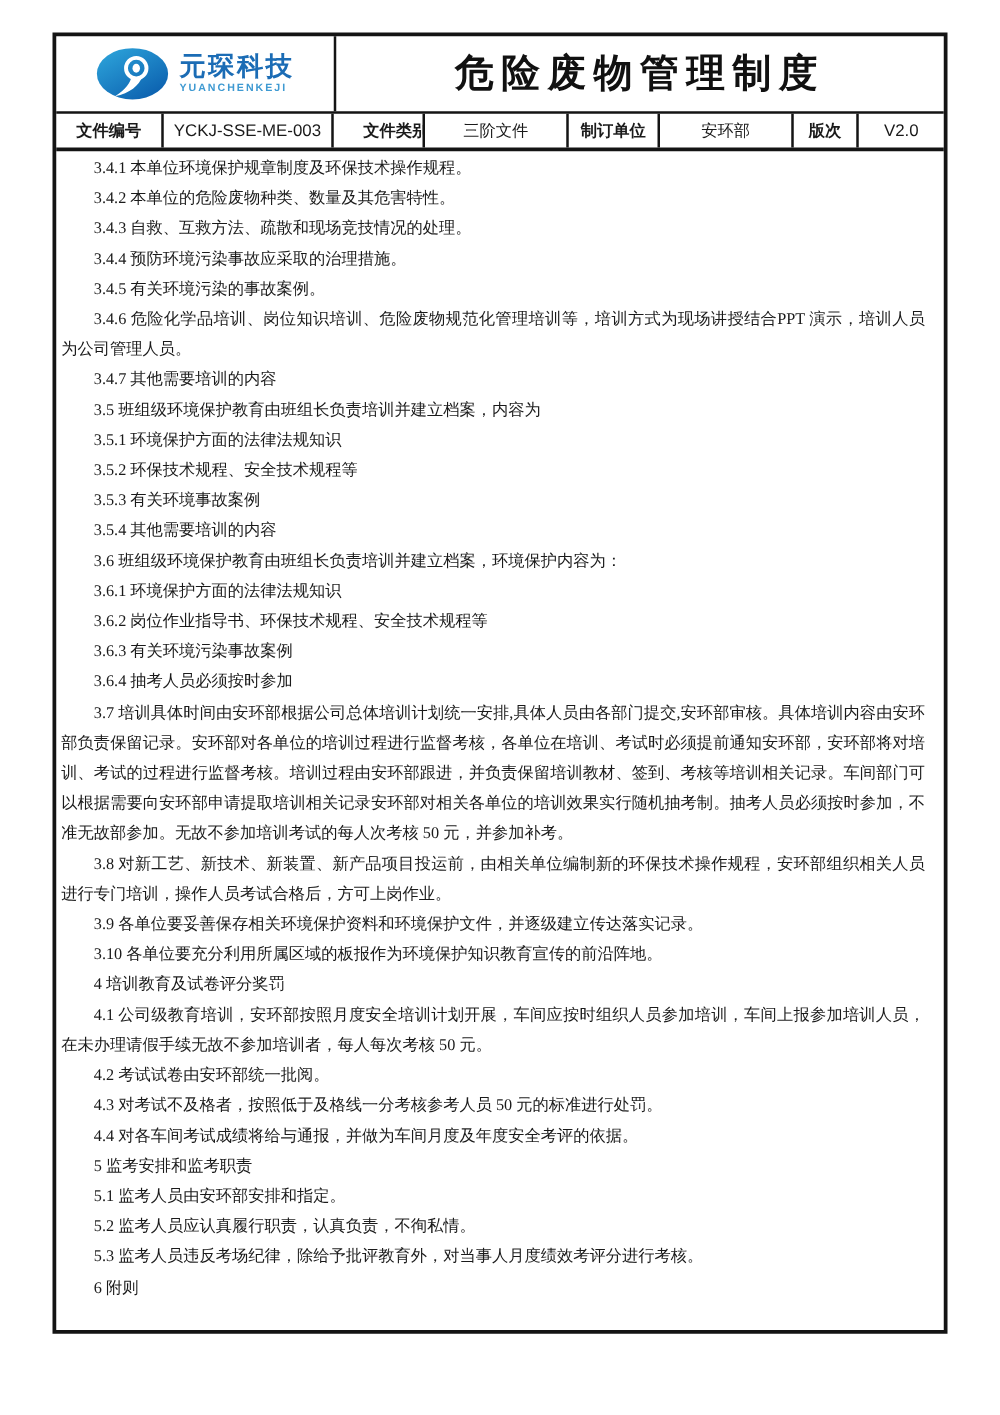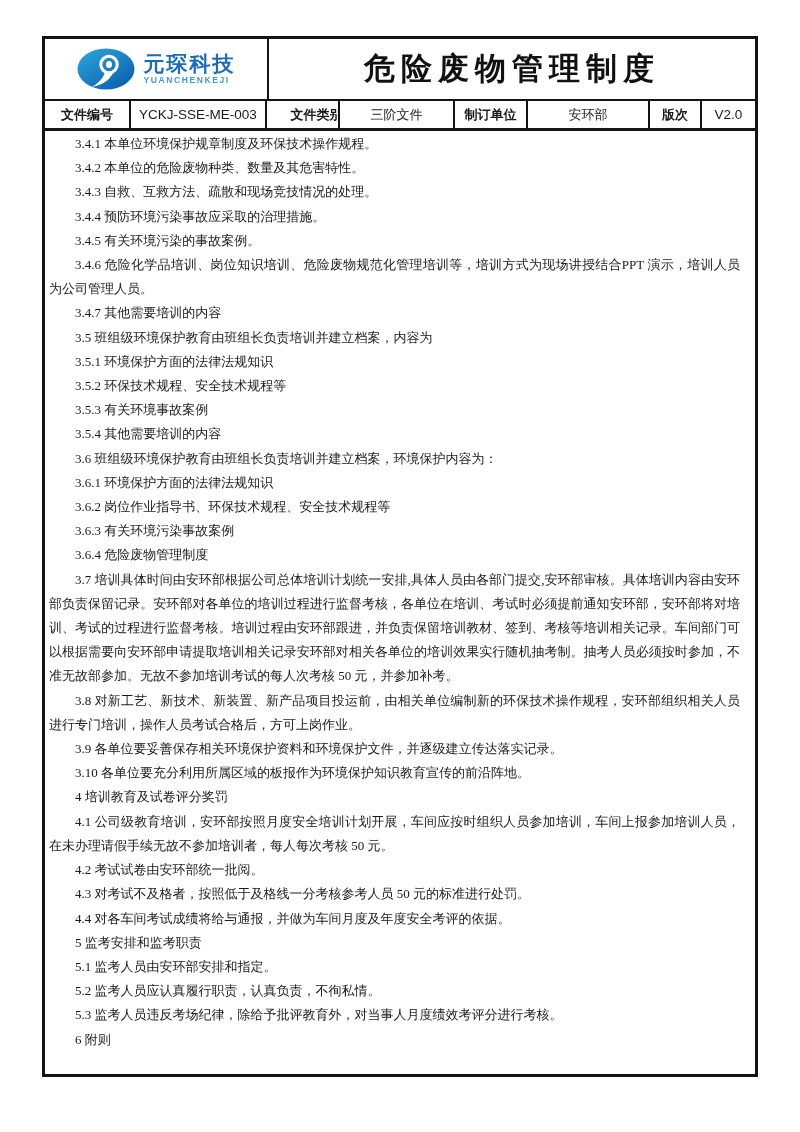--- a/index.html
+++ b/index.html
@@ -9,21 +9,21 @@
     width: 800px;
     height: 1132px;
     background: #ffffff;
     font-family: "Liberation Serif", serif;
     color: #1a1a1a;
     overflow: hidden;
   }
   .doc {
     position: absolute;
     left: 42px;
-    top: 36px;
+    top: 26px;
     width: 716px;
     height: 1041px;
     border: 3px solid #141414;
     display: flex;
     flex-direction: column;
     background: #ffffff;
   }
   
   .header-row1 {
     display: flex;
@@ -90,21 +90,21 @@
   .meta-label { font-weight: 600; }
   .meta-value.mono-code, .meta-value.version {
     font-family: "Liberation Sans", sans-serif;
     font-size: 13.5px;
   }
   .w-label1 { width: 86px;  flex: 0 0 auto; }
   .w-val1   { width: 136px; flex: 0 0 auto; }
   .w-label2 { width: 73px;  flex: 0 0 auto; padding-left: 28px; }
   .w-val2   { width: 115px; flex: 0 0 auto; }
   .w-label3 { width: 73px;  flex: 0 0 auto; }
-  .w-val3   { width: 122px; flex: 0 0 auto; }
+  .w-val3   { width: 107px; flex: 0 0 auto; }
   .w-label4 { width: 52px;  flex: 0 0 auto; text-align: right; }
   .w-val4   { flex: 1; }
   
   .doc-body {
     flex: 1;
     padding: 1px 15px 0 4px;
     font-size: 13px;
     line-height: 24.2px;
     overflow: hidden;
   }
@@ -181,21 +181,21 @@
       <p>3.4.7 其他需要培训的内容</p>
       <p>3.5 班组级环境保护教育由班组长负责培训并建立档案，内容为</p>
       <p>3.5.1 环境保护方面的法律法规知识</p>
       <p>3.5.2 环保技术规程、安全技术规程等</p>
       <p>3.5.3 有关环境事故案例</p>
       <p>3.5.4 其他需要培训的内容</p>
       <p>3.6 班组级环境保护教育由班组长负责培训并建立档案，环境保护内容为：</p>
       <p>3.6.1 环境保护方面的法律法规知识</p>
       <p>3.6.2 岗位作业指导书、环保技术规程、安全技术规程等</p>
       <p>3.6.3 有关环境污染事故案例</p>
-      <p>3.6.4 危险废物管理制度</p>
+      <p>3.6.4 抽考人员必须按时参加</p>
       <p>3.7 培训具体时间由安环部根据公司总体培训计划统一安排,具体人员由各部门提交,安环部审核。具体培训内容由安环部负责保留记录。安环部对各单位的培训过程进行监督考核，各单位在培训、考试时必须提前通知安环部，安环部将对培训、考试的过程进行监督考核。培训过程由安环部跟进，并负责保留培训教材、签到、考核等培训相关记录。车间部门可以根据需要向安环部申请提取培训相关记录安环部对相关各单位的培训效果实行随机抽考制。抽考人员必须按时参加，不准无故部参加。无故不参加培训考试的每人次考核 50 元，并参加补考。</p>
       <p>3.8 对新工艺、新技术、新装置、新产品项目投运前，由相关单位编制新的环保技术操作规程，安环部组织相关人员进行专门培训，操作人员考试合格后，方可上岗作业。</p>
       <p>3.9 各单位要妥善保存相关环境保护资料和环境保护文件，并逐级建立传达落实记录。</p>
       <p>3.10 各单位要充分利用所属区域的板报作为环境保护知识教育宣传的前沿阵地。</p>
       <p>4 培训教育及试卷评分奖罚</p>
       <p>4.1 公司级教育培训，安环部按照月度安全培训计划开展，车间应按时组织人员参加培训，车间上报参加培训人员，在未办理请假手续无故不参加培训者，每人每次考核 50 元。</p>
       <p>4.2 考试试卷由安环部统一批阅。</p>
       <p>4.3 对考试不及格者，按照低于及格线一分考核参考人员 50 元的标准进行处罚。</p>
       <p>4.4 对各车间考试成绩将给与通报，并做为车间月度及年度安全考评的依据。</p>
       <p>5 监考安排和监考职责</p>

